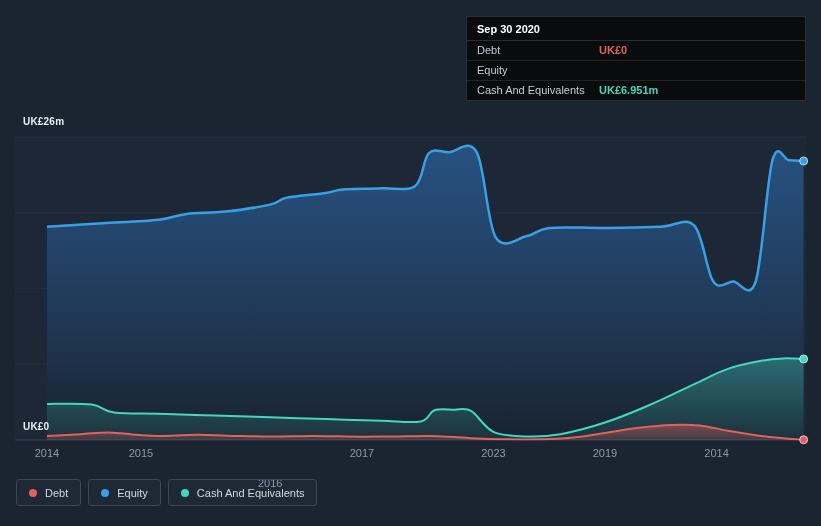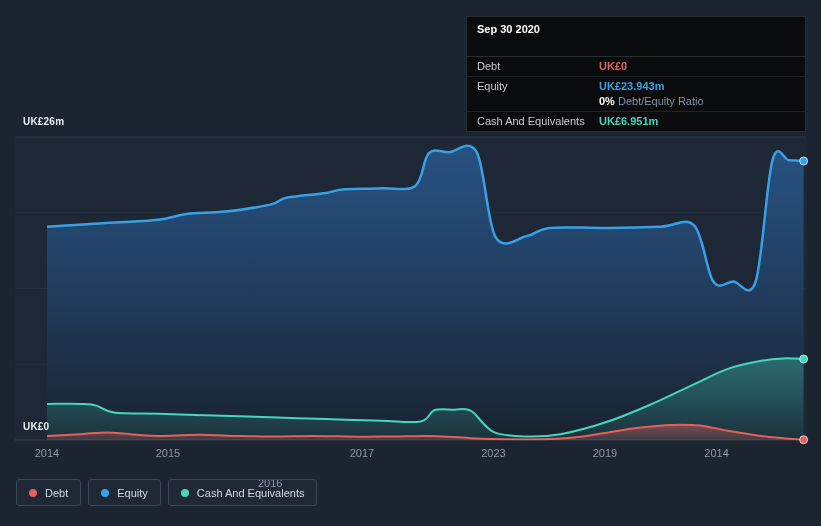--- a/index.html
+++ b/index.html
@@ -12,21 +12,21 @@
   .y-label{position:absolute;color:#e9eef4;font-size:10px;font-weight:700;letter-spacing:.2px;}
   #y-top{left:23px;top:116px;}
   #y-bottom{left:23px;top:421px;}
   #x-axis-labels{position:absolute;left:0;top:447px;width:687px;height:16px;}
   #x-axis-labels span{position:absolute;top:0;width:32px;text-align:center;color:#8e99a8;font-size:11px;}
 
   .tooltip{
     position:absolute;left:466px;top:16px;width:340px;box-sizing:border-box;
     background:#0a0b0d;border:1px solid #2b2d32;color:#fff;font-size:11px;z-index:5;
   }
-  .tt-header{padding:6px 10px 21px;font-weight:700;border-bottom:1px solid #2a2c30;}
+  .tt-header{padding:6px 10px 5px;font-weight:700;border-bottom:1px solid #2a2c30;}
   .tt-row{display:flex;align-items:flex-start;padding:3px 10px 4px;border-bottom:1px solid #222428;}
   .tt-row:last-child{border-bottom:none;}
   .tt-label{flex:0 0 122px;color:#c6cdd4;}
   .tt-value{font-weight:700;}
   .tt-ratio{margin-top:3px;}
   .tt-ratio .pct{font-weight:700;color:#ffffff;}
   .tt-ratio .desc{color:#8493ab;}
 
   .legend{position:absolute;left:16px;top:479px;display:flex;gap:7px;z-index:5;}
   .legend-item{
@@ -73,43 +73,36 @@
     <line x1="15" x2="806" y1="440" y2="440" stroke="rgba(170,185,205,0.22)" stroke-width="1"></line>
     <circle cx="803.647999999997" cy="160.97196153846153" r="4" fill="#38a1e6" stroke="rgba(235,243,250,0.75)" stroke-width="1"></circle>
     <circle cx="803.647999999997" cy="358.9941153846154" r="4" fill="#46d6bd" stroke="rgba(235,243,250,0.75)" stroke-width="1"></circle>
     <circle cx="803.647999999997" cy="439.7669230769231" r="4" fill="#e2605e" stroke="rgba(235,243,250,0.75)" stroke-width="1"></circle>
   </svg>
 
 <div class="y-label" id="y-top">UK£26m</div>
 <div class="y-label" id="y-bottom">UK£0</div>
 <div id="x-axis-labels">
     <span style="left: 31px;">2014</span>
-    <span style="left: 152px;">2015</span>
+    <span style="left: 125px;">2015</span>
     <span style="left: 254.2px; margin-top: 30px;">2016</span>
     <span style="left: 346px;">2017</span>
     <span style="left: 477.4px;">2023</span>
     <span style="left: 589px;">2019</span>
     <span style="left: 700.6px;">2014</span>
   </div>
 
 <div class="tooltip">
   <div class="tt-header">Sep 30 2020</div>
   <div class="tt-row">
     <span class="tt-label">Debt</span>
     <span class="tt-value" style="color: rgb(226, 96, 94);">UK£0</span>
   </div>
   <div class="tt-row">
     <span class="tt-label">Equity</span>
-    <span>
-      <span class="tt-value" style="display: block; color: rgb(56, 161, 230);">UK£23.943m</span>
-      <span class="tt-ratio" style="display:block;">
-        <span class="pct">0%</span>
-        <span class="desc">Debt/Equity Ratio</span>
-      </span>
-    </span>
   </div>
   <div class="tt-row">
     <span class="tt-label">Cash And Equivalents</span>
     <span class="tt-value" style="color: rgb(70, 214, 189);">UK£6.951m</span>
   </div>
 </div>
 
 <div class="legend">
   <div class="legend-item">
     <span class="legend-dot" style="background-color: rgb(226, 96, 94);"></span>

